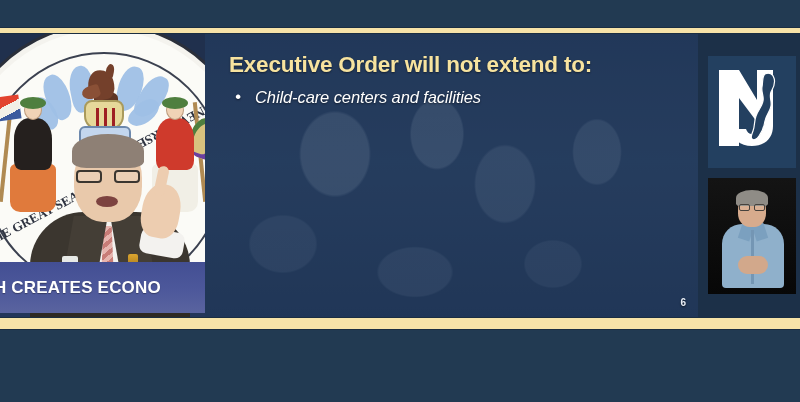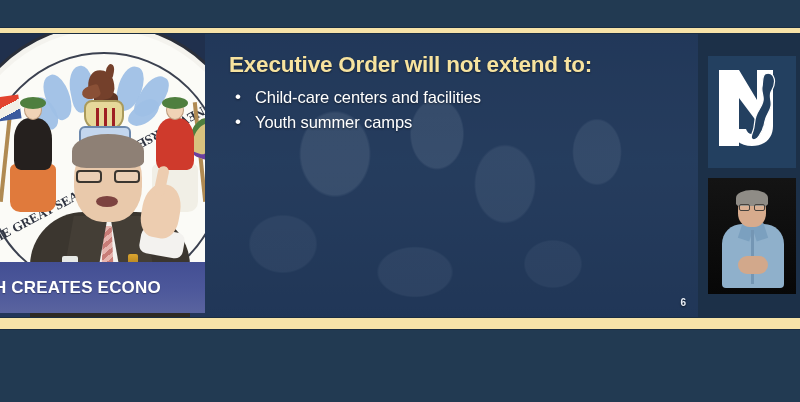--- a/index.html
+++ b/index.html
@@ -149,21 +149,21 @@
        radial-gradient(ellipse 54px 46px at 78px 210px, rgba(150,164,182,.20) 0 60%, transparent 64%),
        radial-gradient(ellipse 60px 40px at 210px 238px, rgba(160,172,190,.20) 0 60%, transparent 64%),
        radial-gradient(ellipse 46px 38px at 348px 230px, rgba(150,164,182,.18) 0 60%, transparent 64%),
        linear-gradient(180deg,#1f3a66 0%,#27456f 45%,#1e3760 100%);
      filter:saturate(.5);
   }
   .slide-tint { position:absolute; inset:0; background:rgba(25,55,100,.52); }
   .slide-inner { position:absolute; inset:0; padding:18px 22px 0 24px; }
   .slide-title { color:#f7e39f; font-size:22.5px; font-weight:700; letter-spacing:-.2px;
                  text-shadow:0 1px 2px rgba(0,0,0,.45); margin-bottom:10px; }
-  ul.bullets { list-style:none; margin:0; padding:0; }
+  ul.bullets { list-style:none; margin:0; padding:0;font-style:italic; }
   ul.bullets li { position:relative; color:#ffffff; font-size:16.5px; line-height:1.12;
                   padding-left:26px; margin-bottom:7px; letter-spacing:-.1px;
                   text-shadow:0 1px 2px rgba(0,0,0,.5); }
   ul.bullets li::before { content:"•"; position:absolute; left:6px; top:-1px;
                   font-size:17px; color:#ffffff; }
   .slide-num { position:absolute; right:12px; bottom:9px; color:#e9eef6;
                font-size:10px; font-weight:700; text-shadow:0 1px 2px rgba(0,0,0,.6); }
 
   
   .rail { position:absolute; left:698px; top:0; width:102px; height:283px; background:#1c3048; }
@@ -290,21 +290,20 @@
     </div>
 
     <div class="slide">
       <div class="slide-photo"></div>
       <div class="slide-tint"></div>
 
       <div class="slide-inner">
         <div class="slide-title">Executive Order will not extend to:</div>
         <ul class="bullets">
           <li>Child-care centers and facilities</li>
-          <li>Youth summer camps</li>
         </ul>
       </div>
 
       <div class="slide-num">6</div>
     </div>
 
     <div class="rail">
 
       <div class="logo-box">
         <svg width="78" height="96" viewBox="0 0 78 96">

